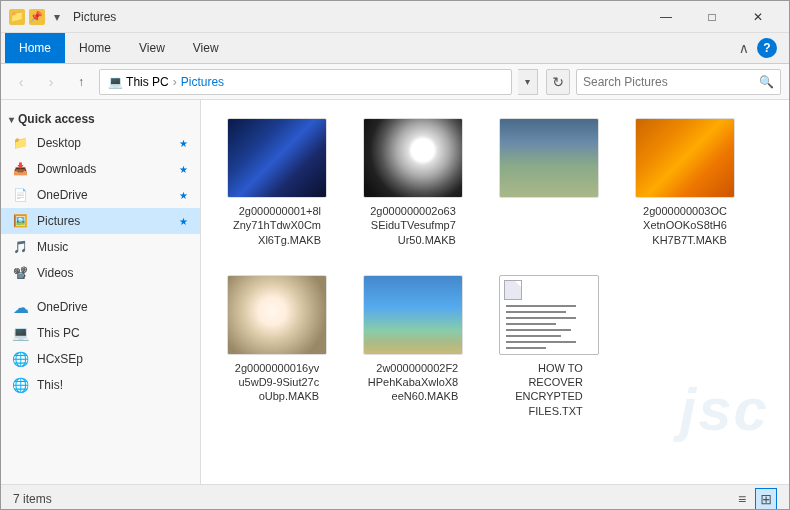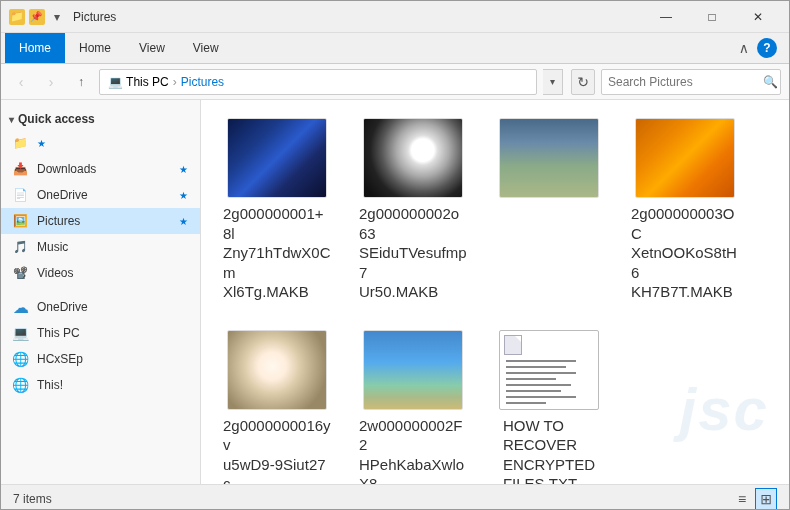--- a/index.html
+++ b/index.html
@@ -165,21 +165,21 @@
       background: #f0f0f0;
       display: flex; align-items: center; justify-content: center;
       cursor: pointer;
       font-size: 14px;
       color: #555;
       border-radius: 2px;
       margin-left: 2px;
     }
     .search-box {
       height: 26px;
-      width: 180px;
+      width: 205px;
       border: 1px solid #ccc;
       border-radius: 2px;
       display: flex;
       align-items: center;
       background: #fff;
       padding: 0 6px;
     }
     .search-box input {
       border: none;
       outline: none;
@@ -266,23 +266,23 @@
       border: 1px solid #ddd;
       overflow: hidden;
       display: flex;
       align-items: center;
       justify-content: center;
       border-radius: 2px;
       flex-shrink: 0;
       position: relative;
     }
     .file-name {
-      font-size: 15px;
-      color: #333;
-      text-align: left;
+      font-size: 11px;
+      color: #333;
+      text-align: right;
       margin-top: 6px;
       word-break: break-all;
       line-height: 1.3;
     }
 
     
     .thumb-blue-rose { background: linear-gradient(135deg, #0a1a4a 0%, #1a3a8a 30%, #2a5acc 50%, #1a2a6a 70%, #0a1030 100%); }
     .thumb-moon { background: radial-gradient(circle at 60% 40%, #fff 15%, #ddd 20%, #aaa 35%, #555 55%, #222 70%, #111 90%); }
     .thumb-storm { background: linear-gradient(180deg, #4a6a8a 0%, #6a8aaa 30%, #8aaa88 60%, #aab888 100%); }
     .thumb-leaf { background: linear-gradient(135deg, #cc6600 0%, #ee8800 30%, #ffaa00 50%, #ee7700 70%, #cc5500 100%); }
@@ -384,20 +384,21 @@
 <div class="main-layout">
 
   <div class="sidebar">
     <div class="sidebar-header">
       <span class="expand-arrow">▾</span>
       <span>Quick access</span>
     </div>
 
     <div class="sidebar-item">
       <span class="item-icon">📁</span>
+      <span class="item-label">Desktop</span>
       <span class="pin-icon">★</span>
     </div>
     <div class="sidebar-item">
       <span class="item-icon">📥</span>
       <span class="item-label">Downloads</span>
       <span class="pin-icon">★</span>
     </div>
     <div class="sidebar-item">
       <span class="item-icon">📄</span>
       <span class="item-label">OneDrive</span>

